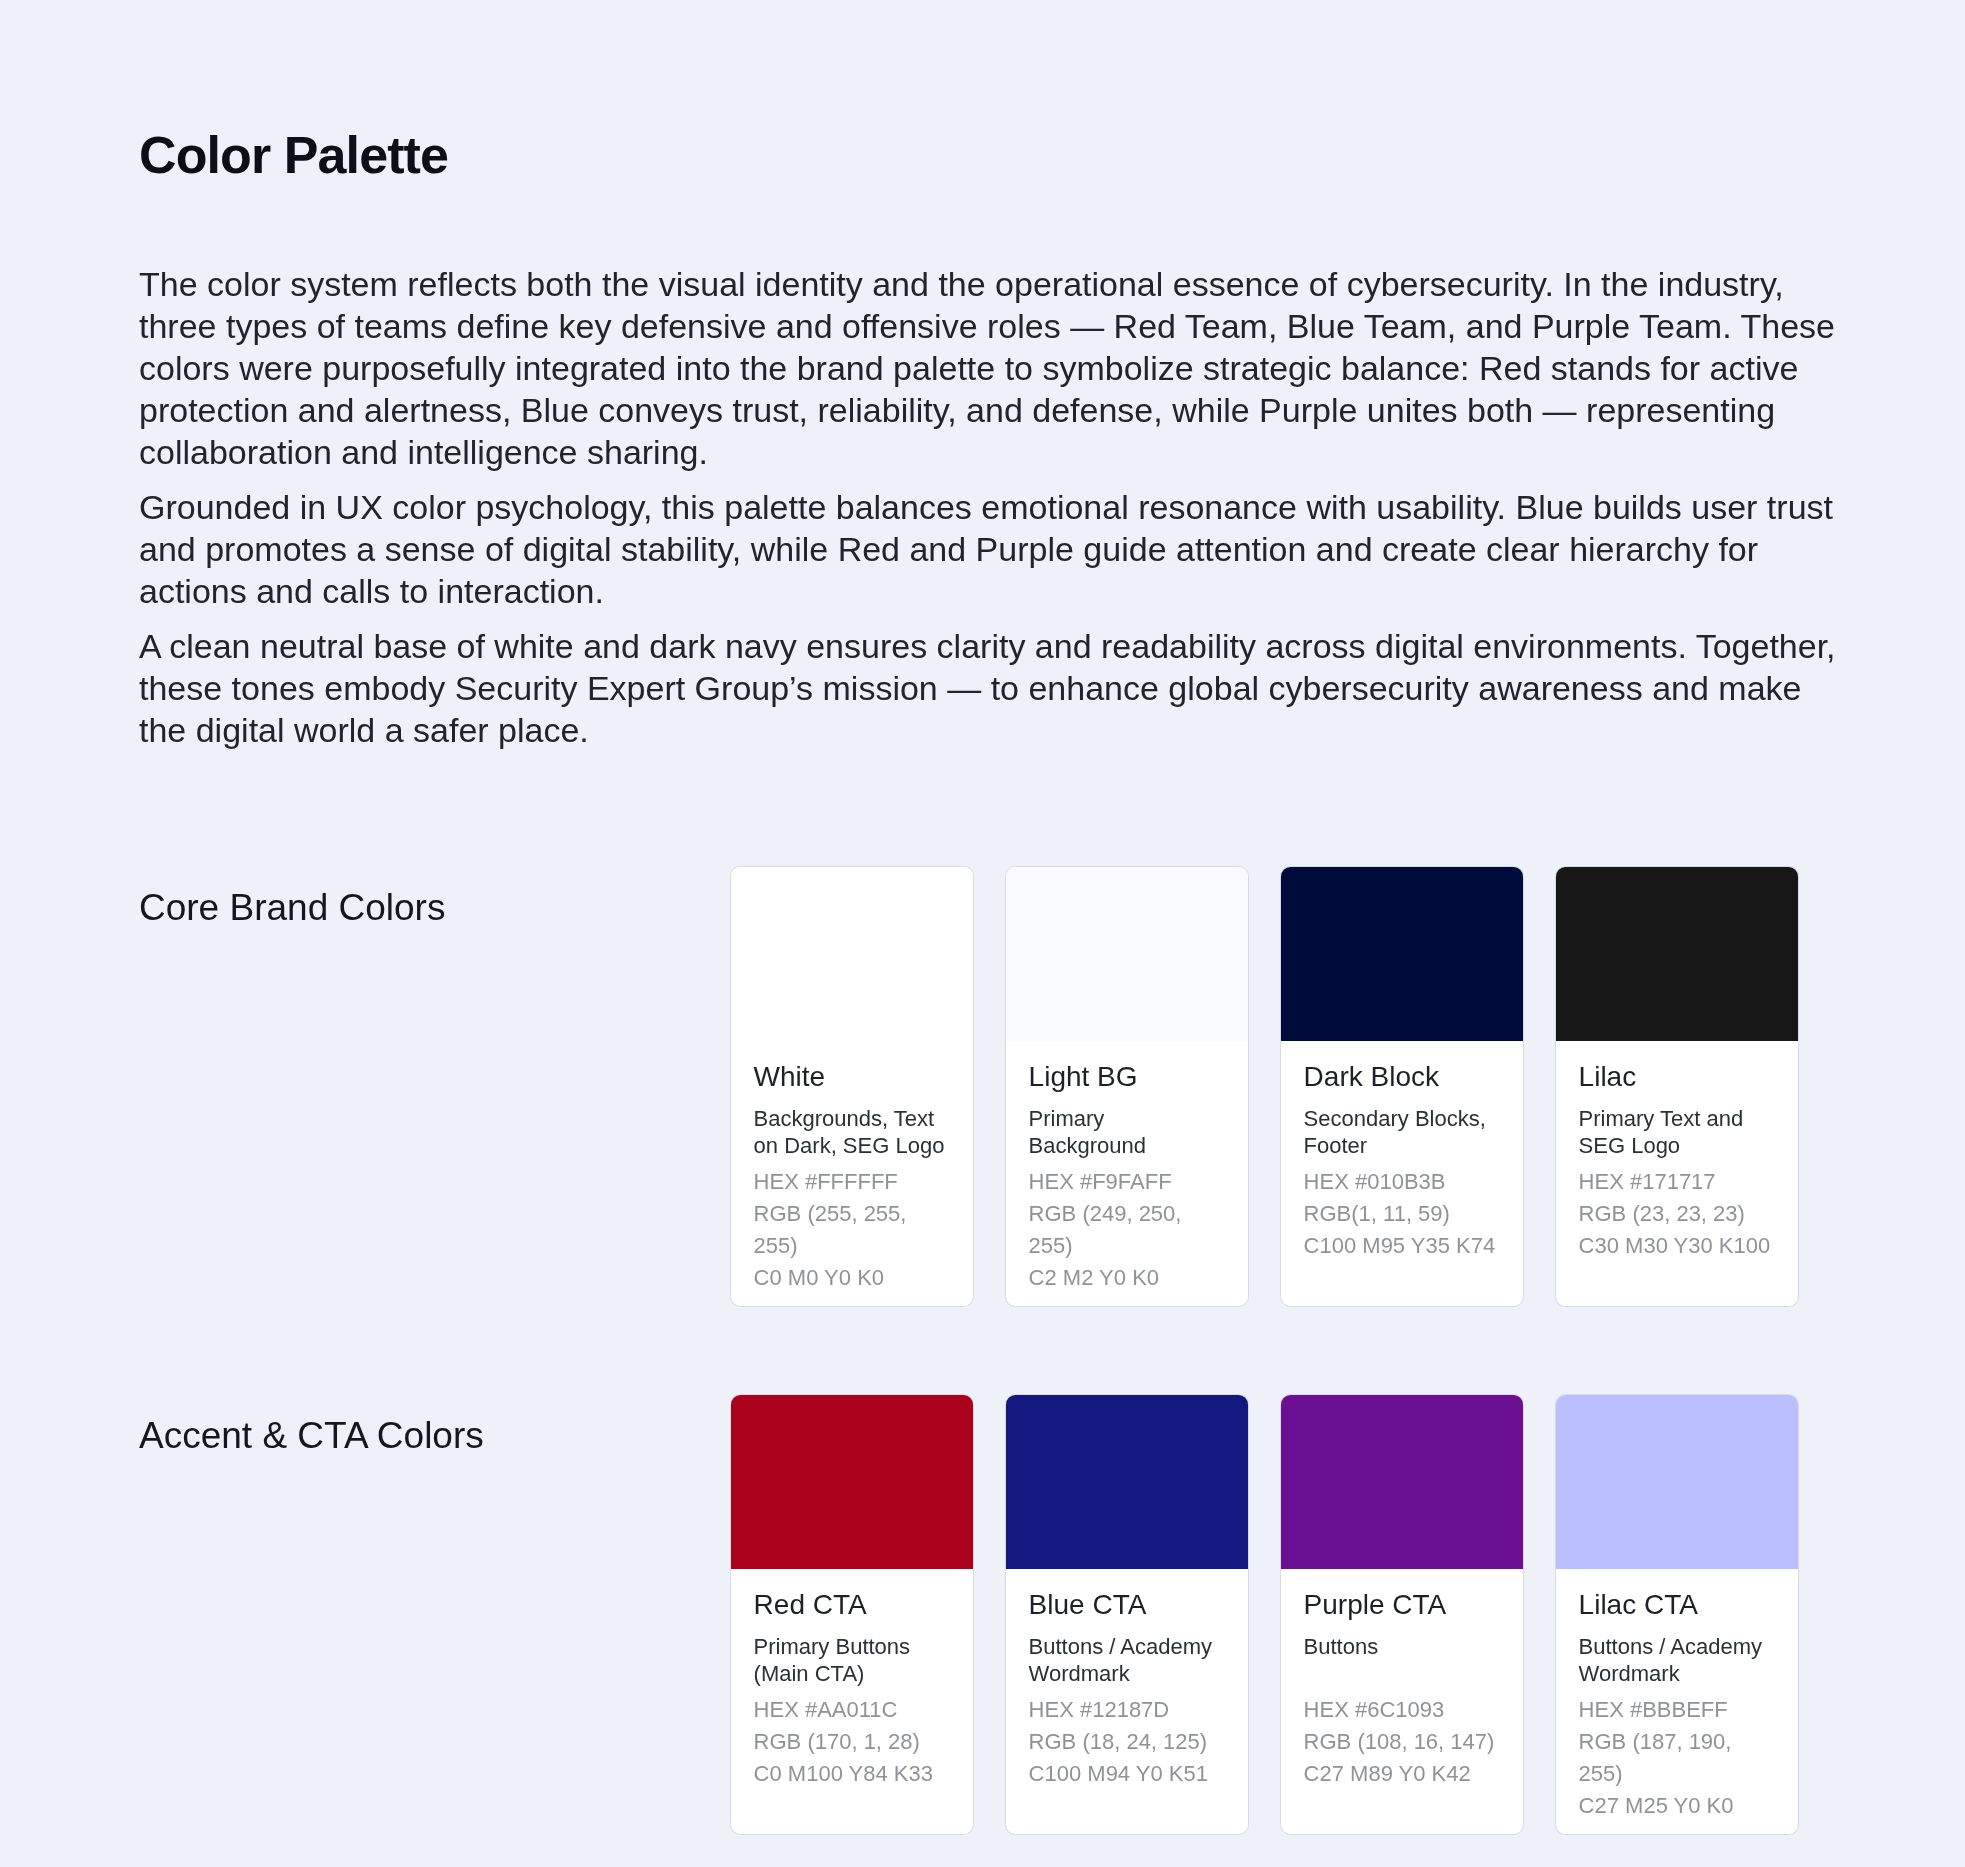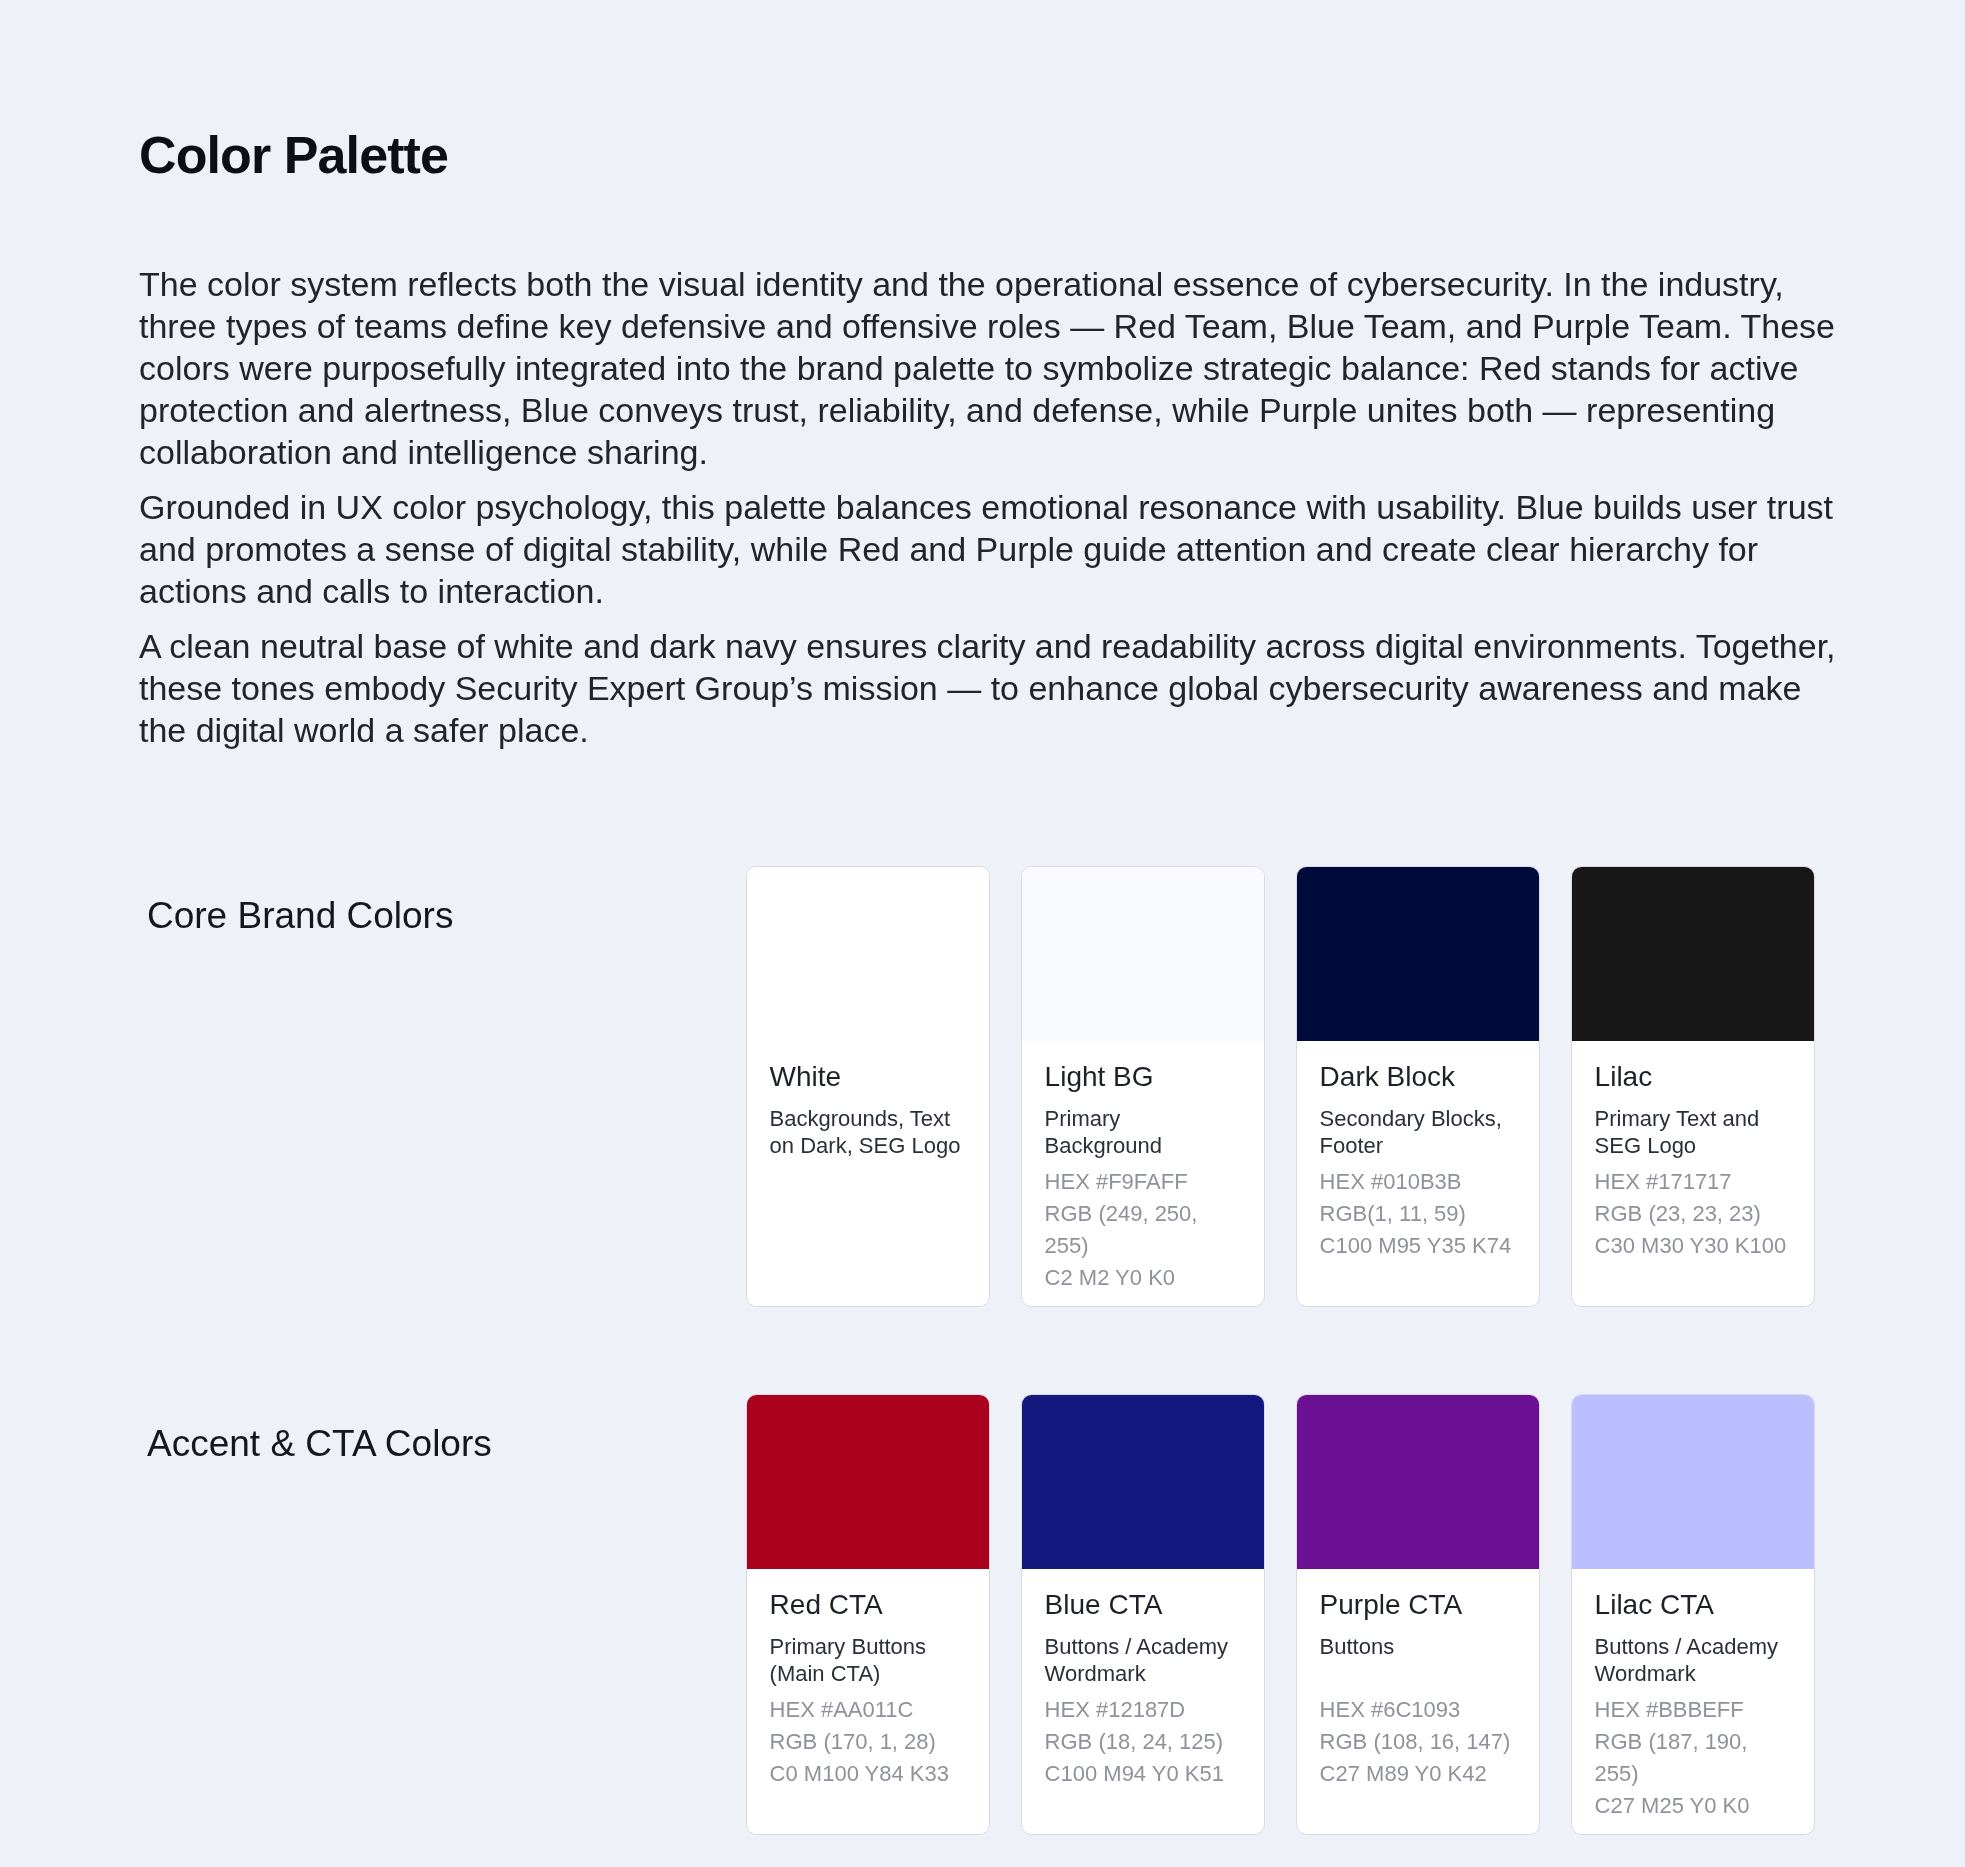--- a/index.html
+++ b/index.html
@@ -36,21 +36,21 @@
 
   .palette-section {
     display: flex;
     align-items: flex-start;
   }
   .palette-section.first  { margin-top: 115px; }
   .palette-section.second { margin-top: 87px; }
 
   .section-heading {
     flex: 0 0 591px;
-    margin: 8px;
+    margin: 0;
     padding-top: 19px;
     font-size: 37px;
     line-height: 45px;
     font-weight: 400;
     color: #14171d;
   }
   .card-grid {
     display: grid;
     grid-template-columns: repeat(4, 244px);
     gap: 31px;
@@ -105,20 +105,25 @@
 
   <section class="palette-section first">
     <h2 class="section-heading">Core Brand Colors</h2>
     <div class="card-grid">
 
       <article class="color-card">
         <div class="swatch" style="background-color: rgb(255, 255, 255);"></div>
         <div class="card-body">
           <h3 class="card-name">White</h3>
           <p class="card-usage">Backgrounds, Text on Dark, SEG Logo</p>
+          <div class="card-meta">
+            <div>HEX #FFFFFF</div>
+            <div>RGB (255, 255, 255)</div>
+            <div>C0 M0 Y0 K0</div>
+          </div>
         </div>
       </article>
 
       <article class="color-card">
         <div class="swatch" style="background-color: rgb(249, 250, 255);"></div>
         <div class="card-body">
           <h3 class="card-name">Light BG</h3>
           <p class="card-usage">Primary Background</p>
           <div class="card-meta">
             <div>HEX #F9FAFF</div>

